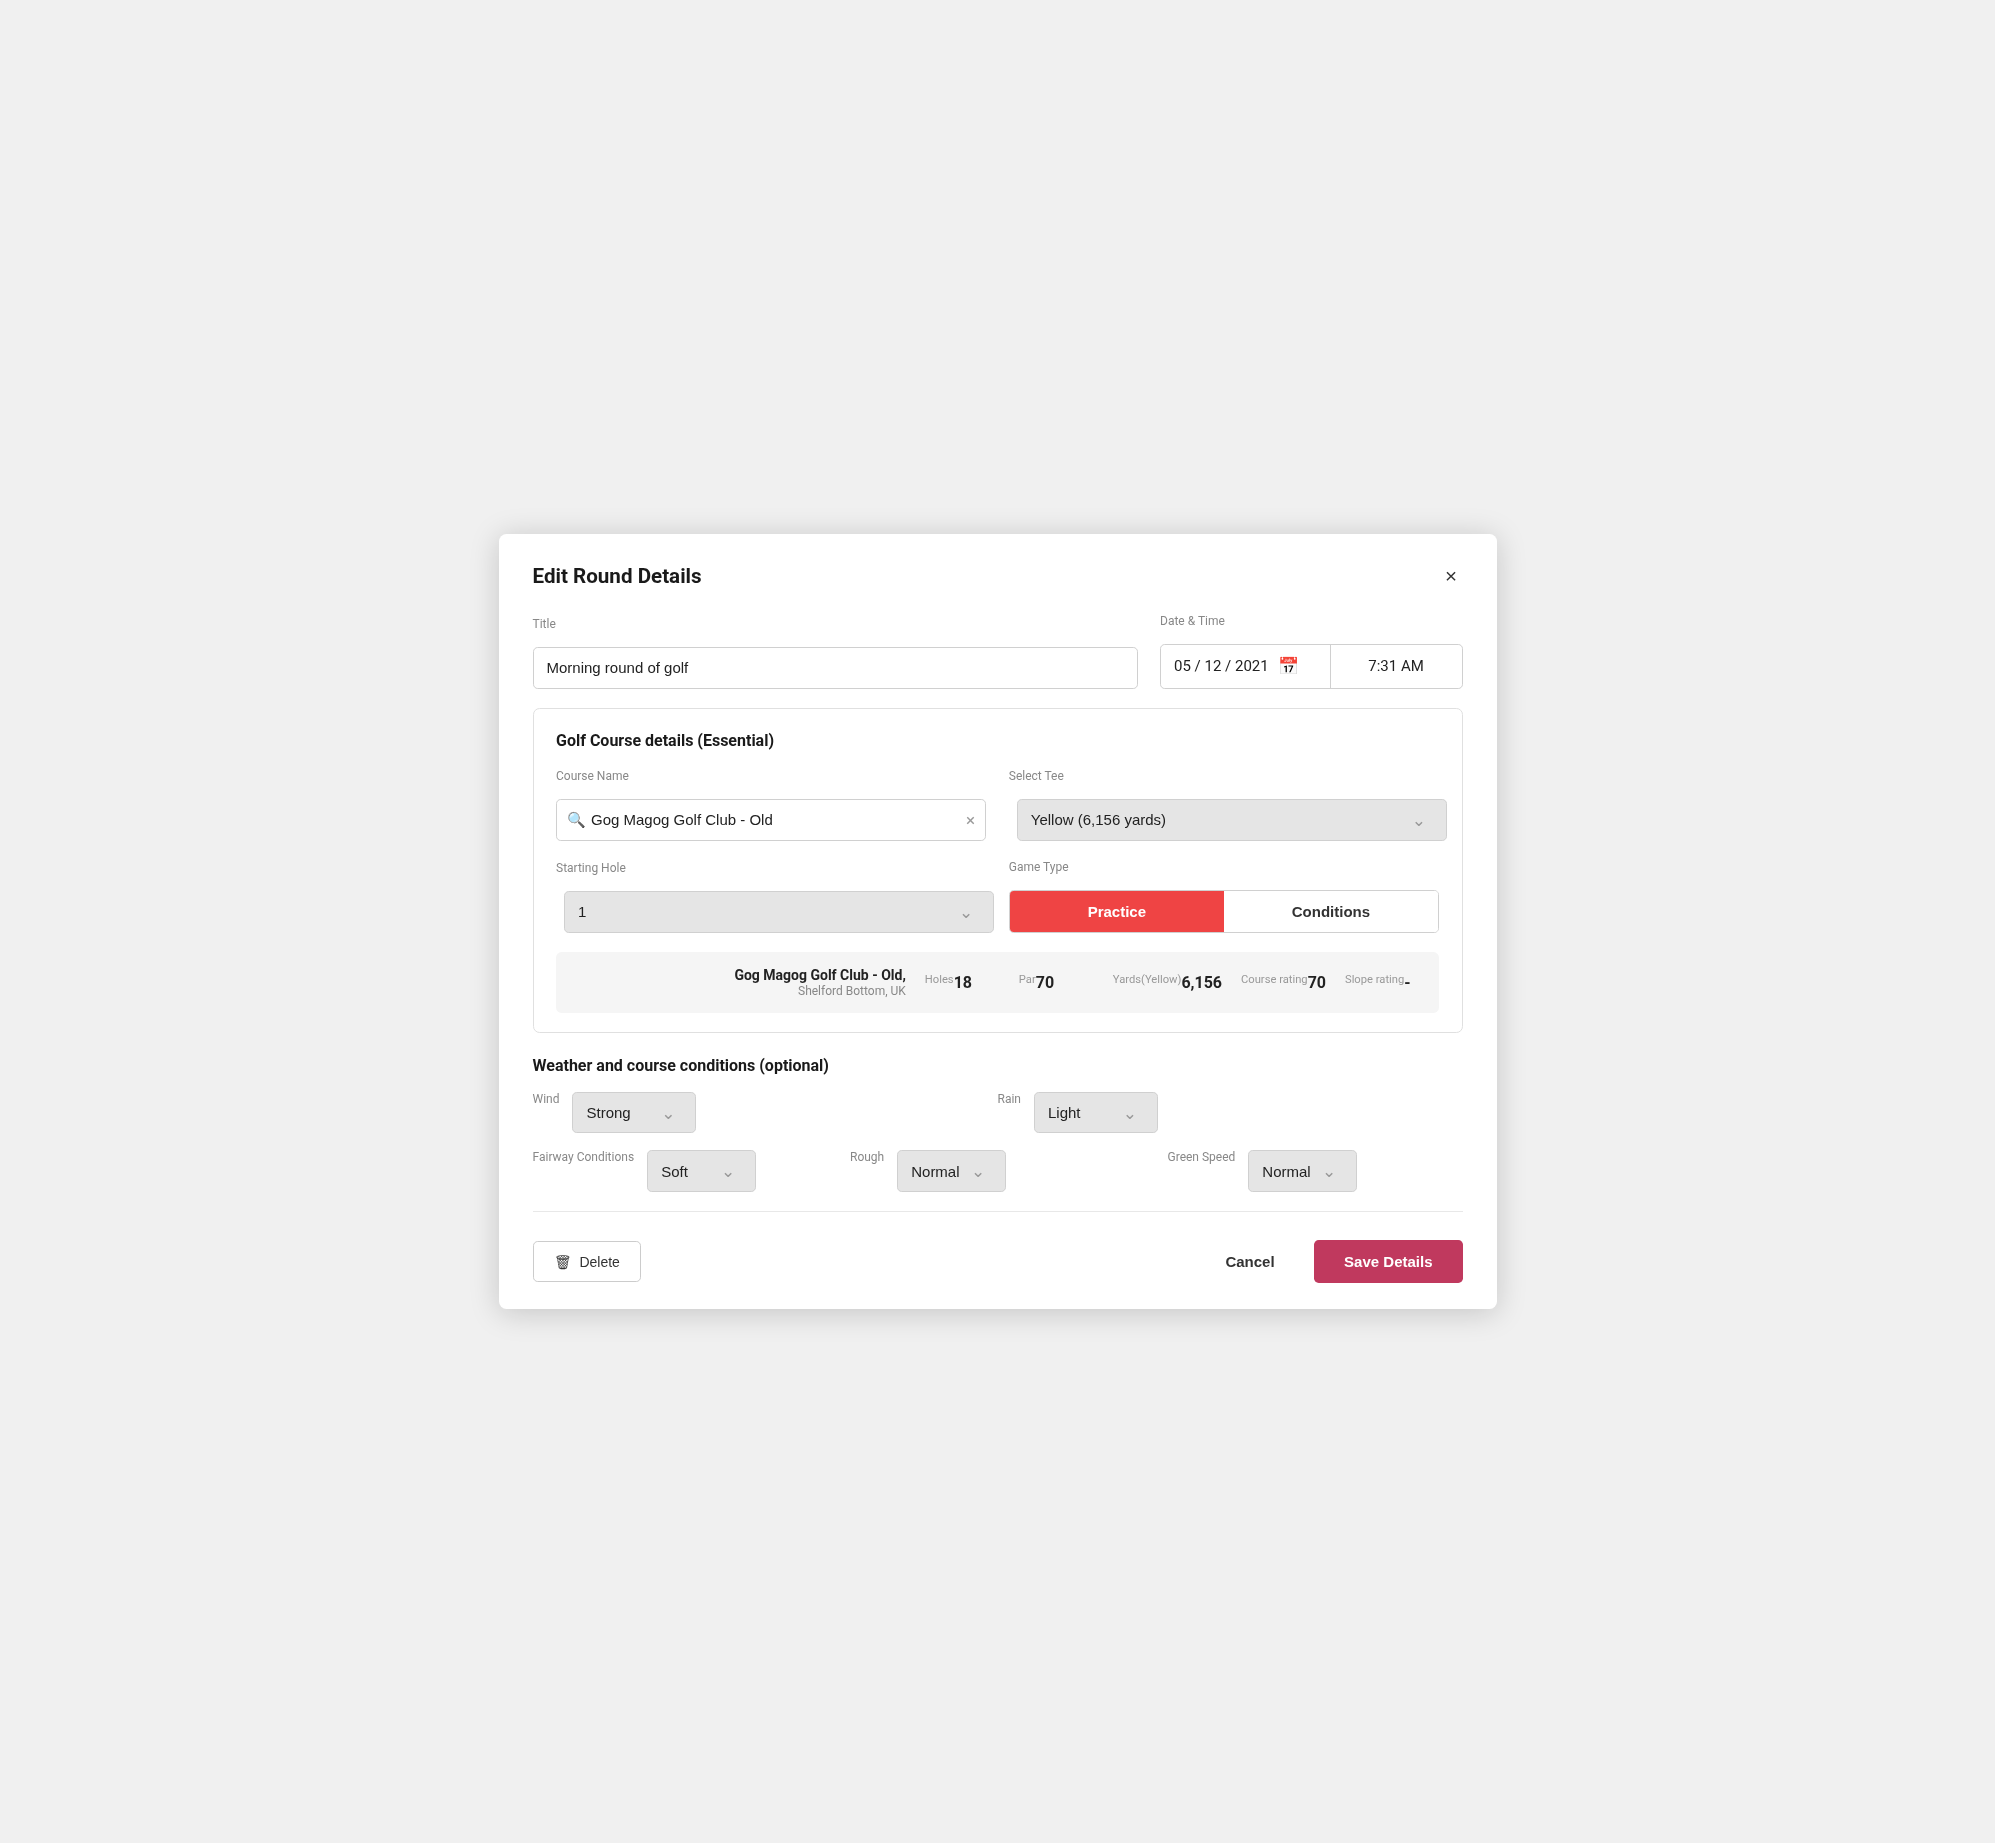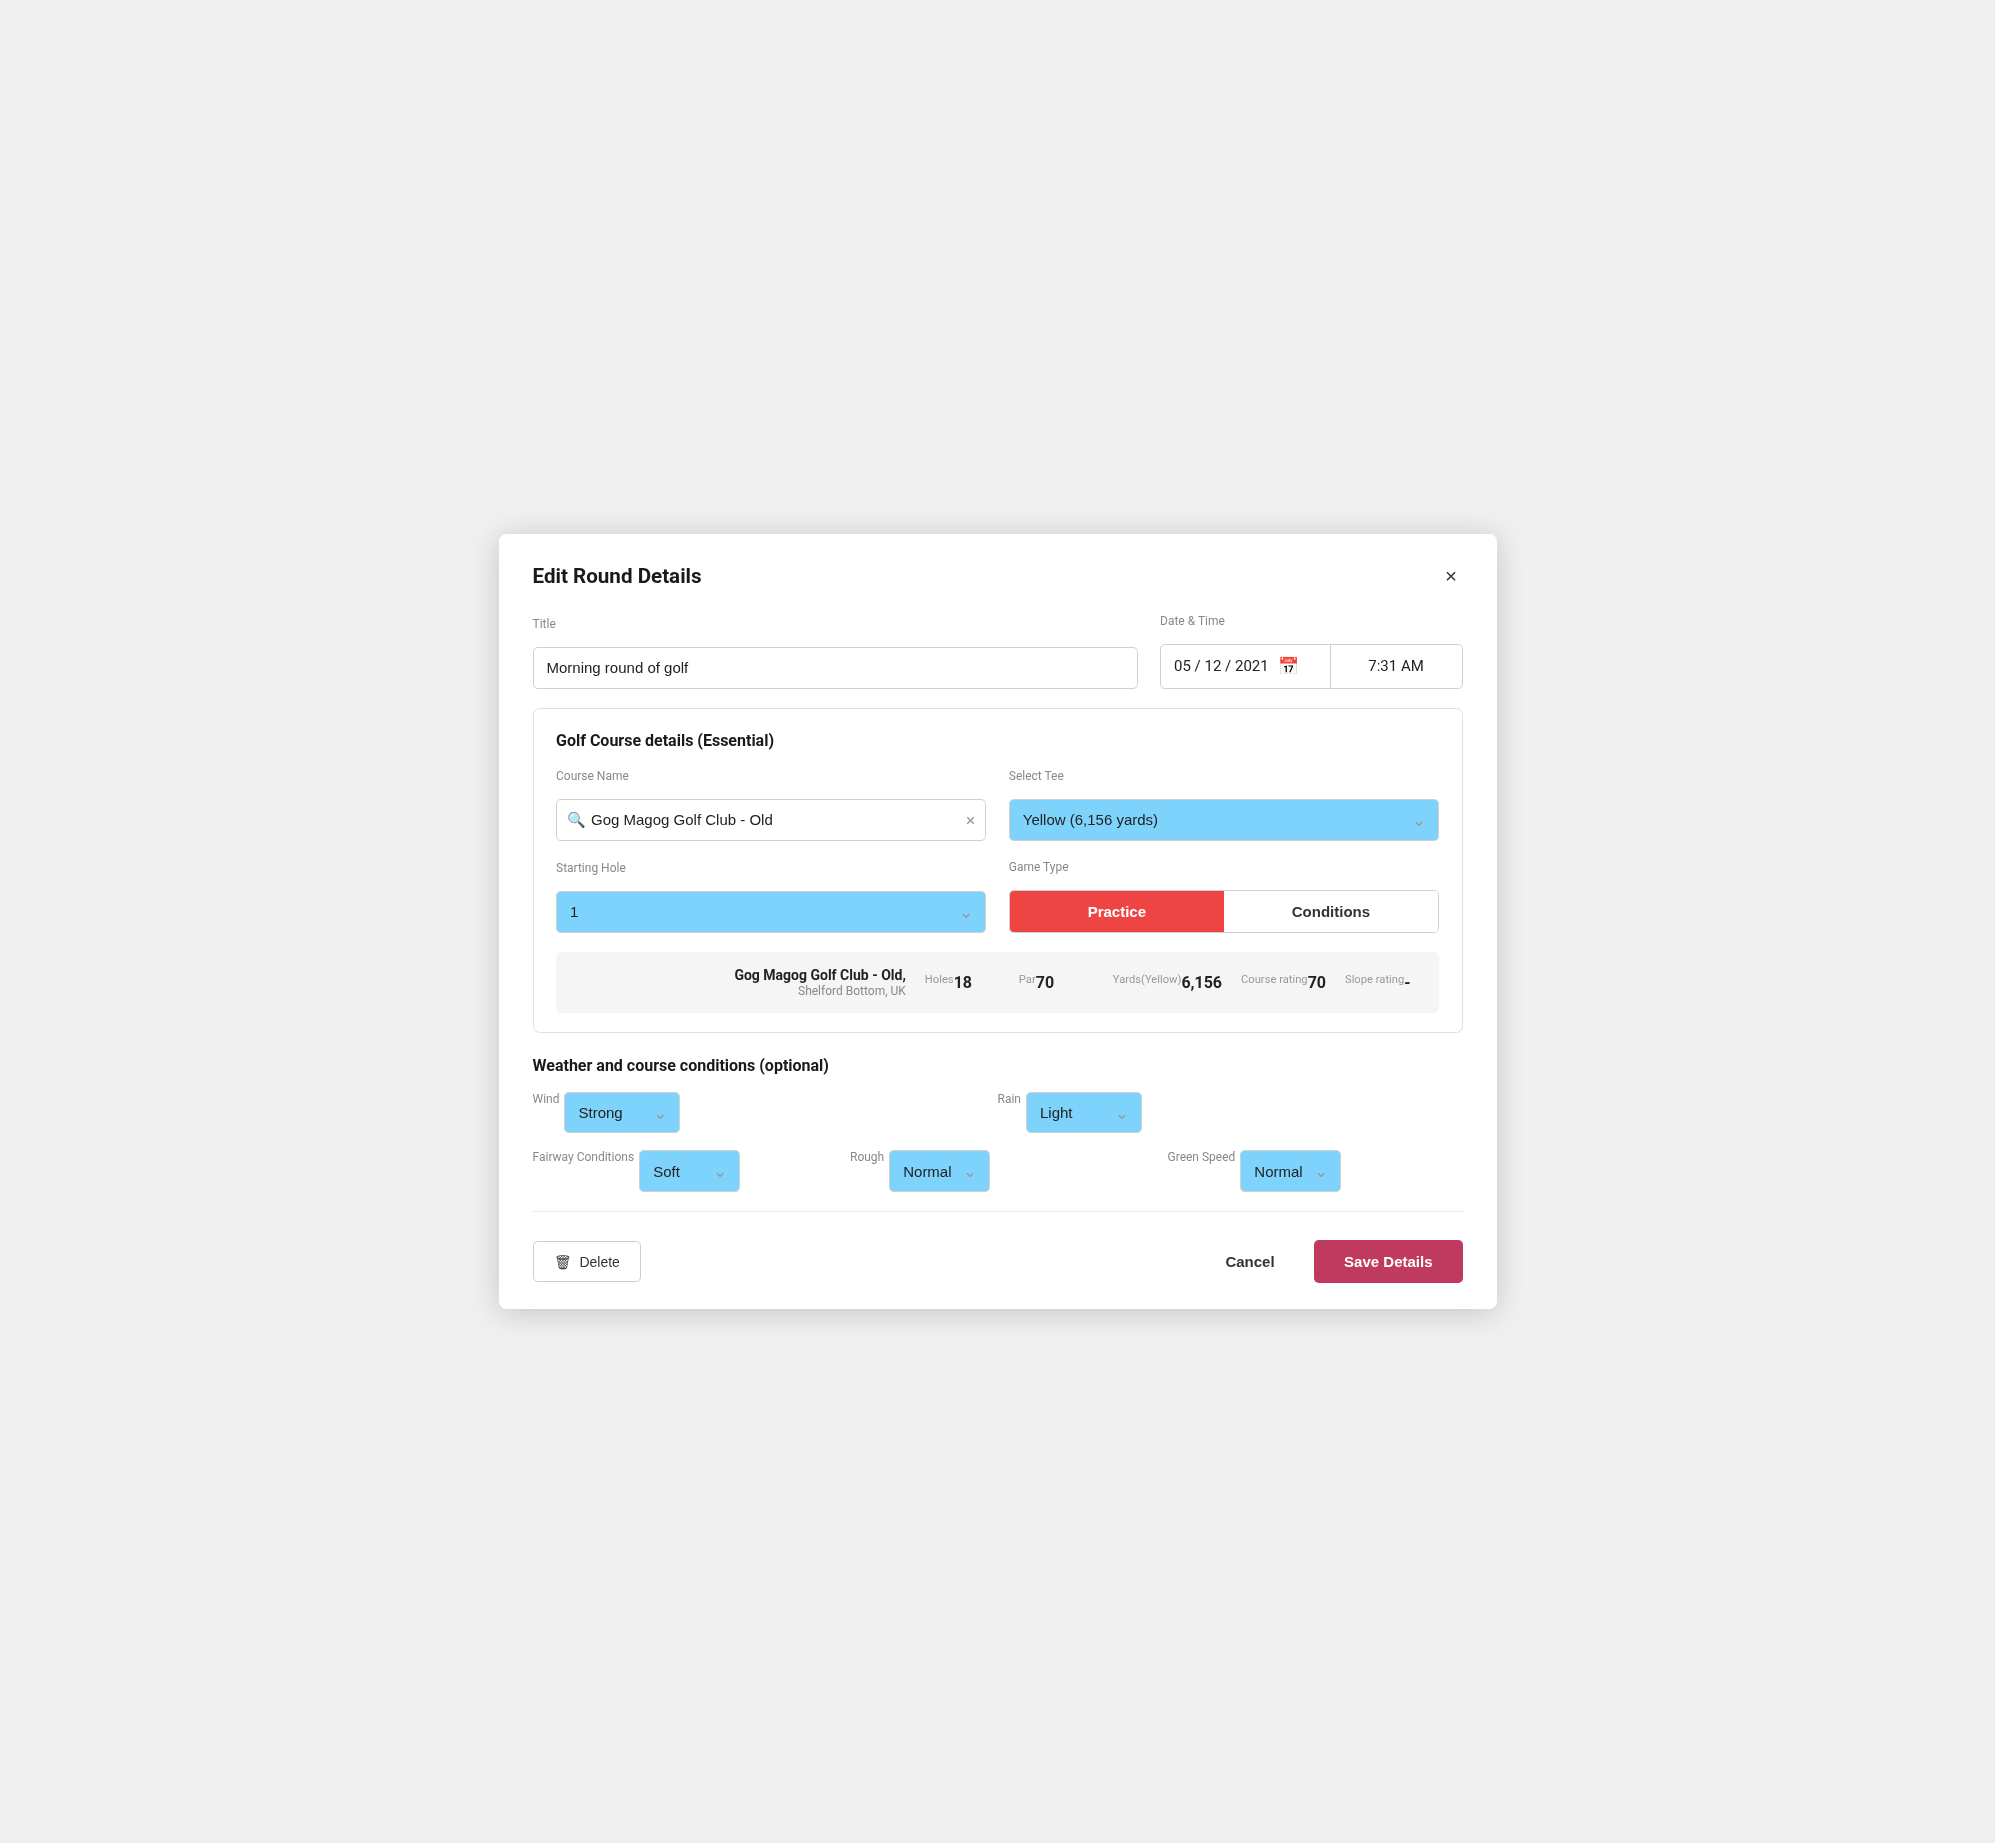--- a/index.html
+++ b/index.html
@@ -137,23 +137,24 @@
     }
     .select-wrap select {
       appearance: none;
       -webkit-appearance: none;
       border: 1.4px solid #d0d0d0;
       border-radius: 4.7px;
       padding: 11.2px 37px 11.2px 13px;
       font-size: 15px;
       color: #222;
       width: 100%;
-      background: #7dd3fc;
+      background: #e5e5e5;
       cursor: pointer;
       outline: none;
+      margin-left: 8px;
     }
     .select-wrap .chevron {
       position: absolute;
       right: 13px;
       top: 50%;
       transform: translateY(-50%);
       color: #999;
       font-size: 17px;
       pointer-events: none;
     }

